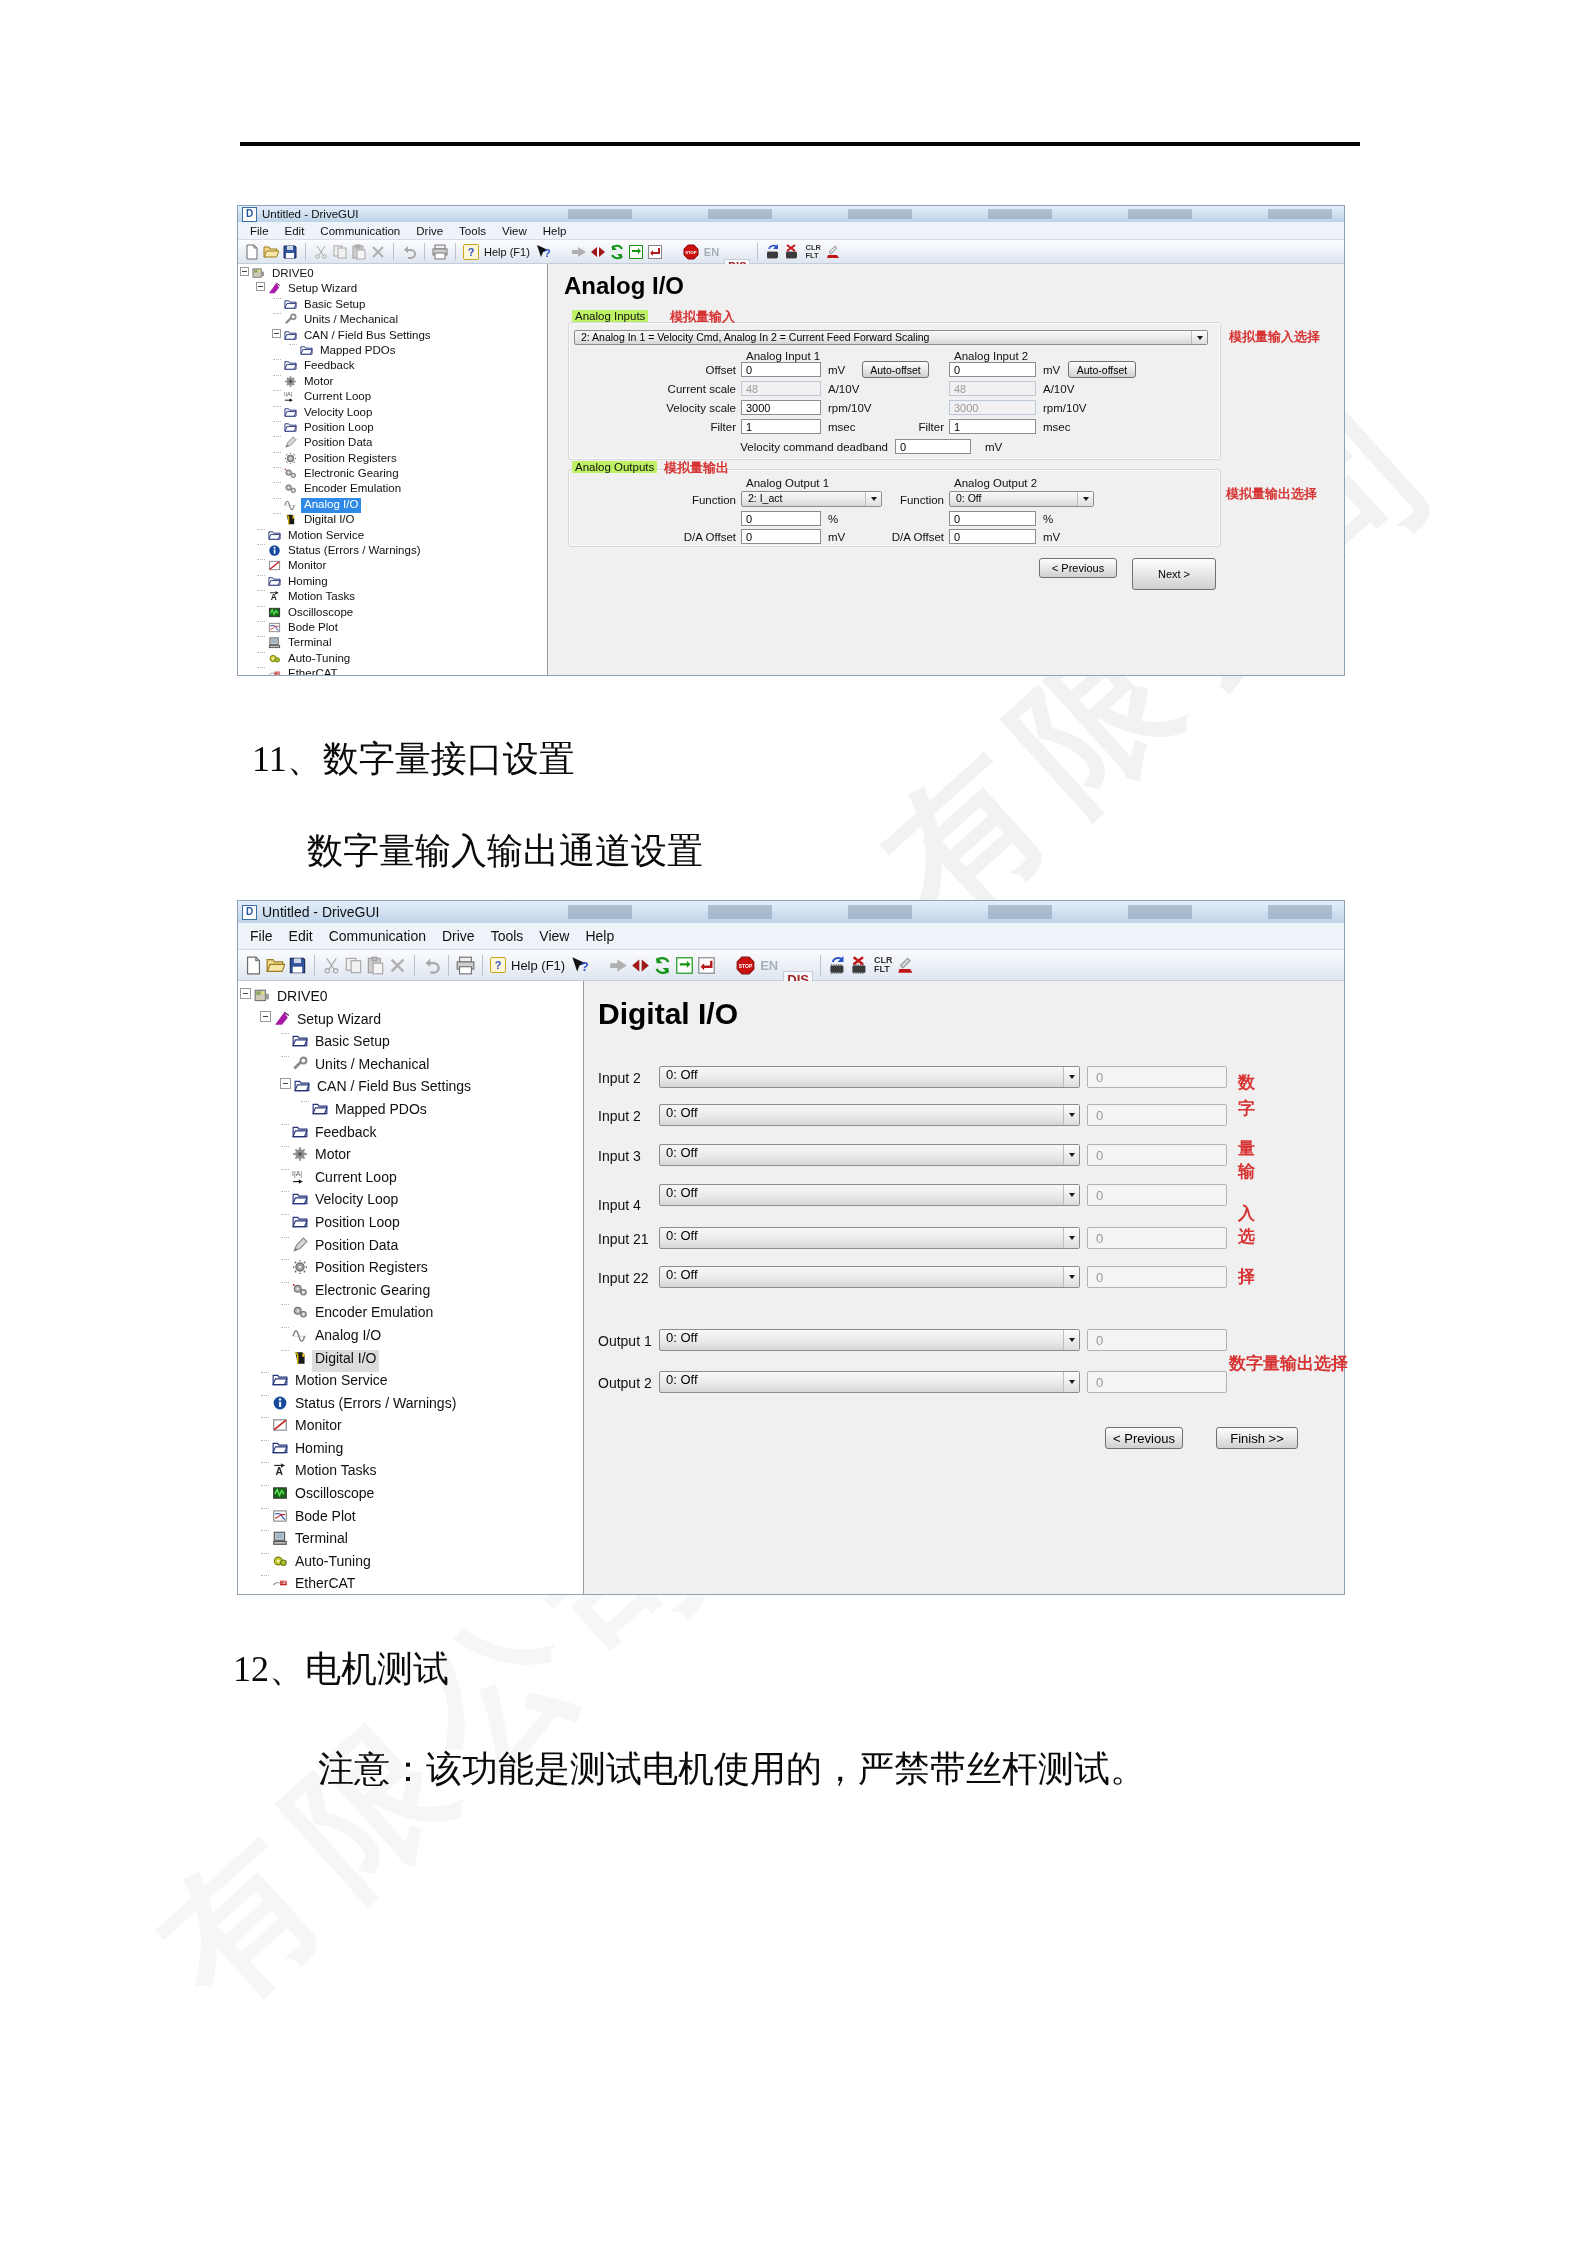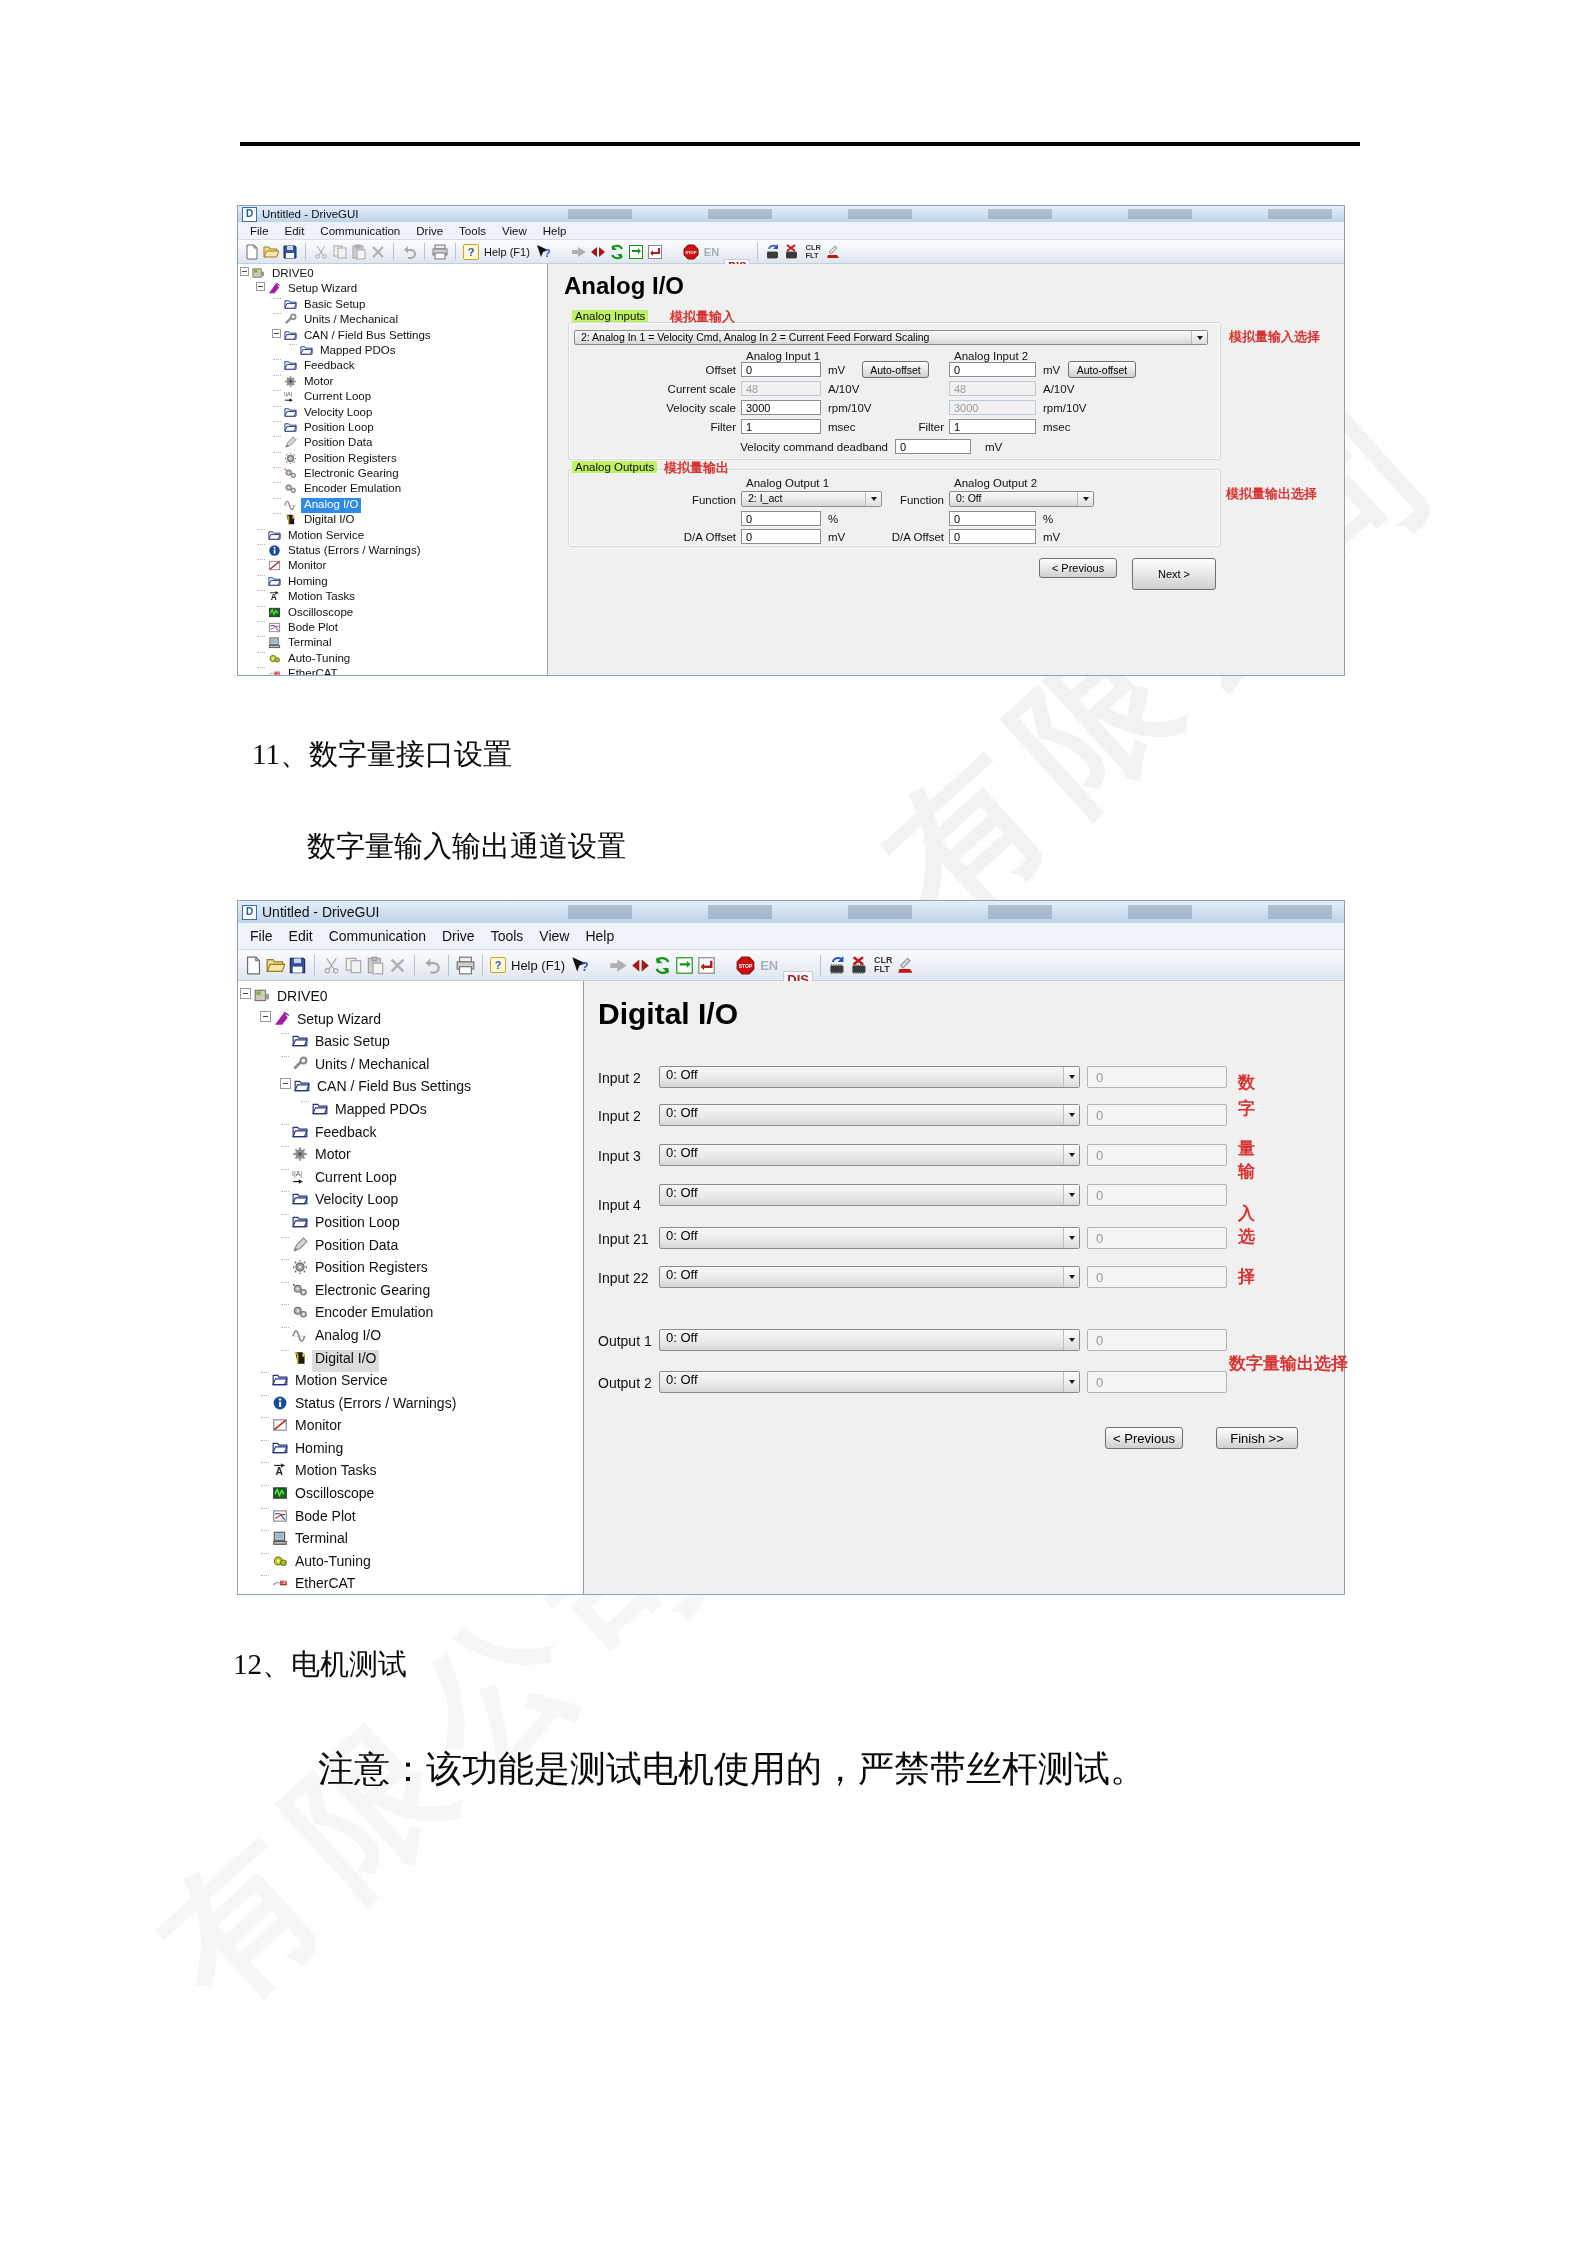--- a/index.html
+++ b/index.html
@@ -1,20 +1,20 @@
 <!DOCTYPE html>
 <html><head>
 <meta charset="utf-8">
 <style>
   html,body{margin:0;padding:0;background:#fff;}
   #page{position:relative;width:1588px;height:2245px;background:#fff;overflow:hidden;
         font-family:"Liberation Sans",sans-serif;color:#111;}
   
   .toprule{position:absolute;left:240px;top:142px;width:1120px;height:4px;background:#000;}
-  .dochead{position:absolute;font-family:"Liberation Serif",serif;font-size:29px;color:#0a0a0a;white-space:nowrap;z-index:1;}
+  .dochead{position:absolute;font-family:"Liberation Serif",serif;font-size:36px;color:#0a0a0a;white-space:nowrap;z-index:1;}
   .wm{position:absolute;font-size:150px;font-weight:bold;color:rgba(130,130,130,0.10);
       transform:rotate(-42deg);transform-origin:0 0;letter-spacing:22px;white-space:nowrap;z-index:0;}
   
   .win{position:absolute;border:1px solid #8fa1b3;background:#f0f0f0;z-index:2;box-sizing:border-box;}
   .win1{left:237px;top:205px;width:1108px;height:471px;--tbh:16px;--mbh:17px;--tlh:23px;font-size:11.5px;}
   .win2{left:237px;top:900px;width:1108px;height:695px;--tbh:22px;--mbh:26px;--tlh:30px;font-size:14px;}
   .titlebar{position:relative;height:var(--tbh);background:linear-gradient(#e4eefa,#bfd3e8);
             display:flex;align-items:center;padding:0 4px;overflow:hidden;}
   .appicon{width:13px;height:13px;background:#fff;border:1px solid #3a6ea5;color:#2458a0;font-weight:bold;
            font-size:10px;line-height:11px;text-align:center;margin-right:5px;flex:0 0 auto;z-index:1;}

